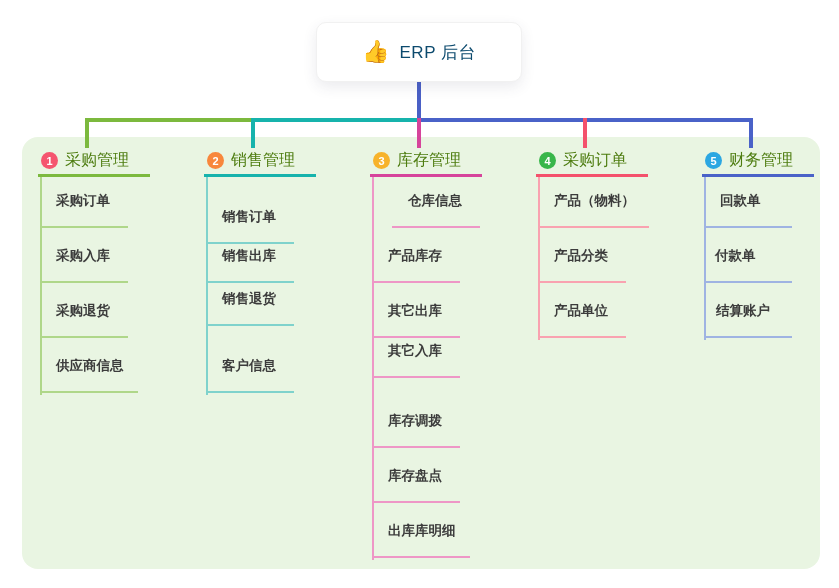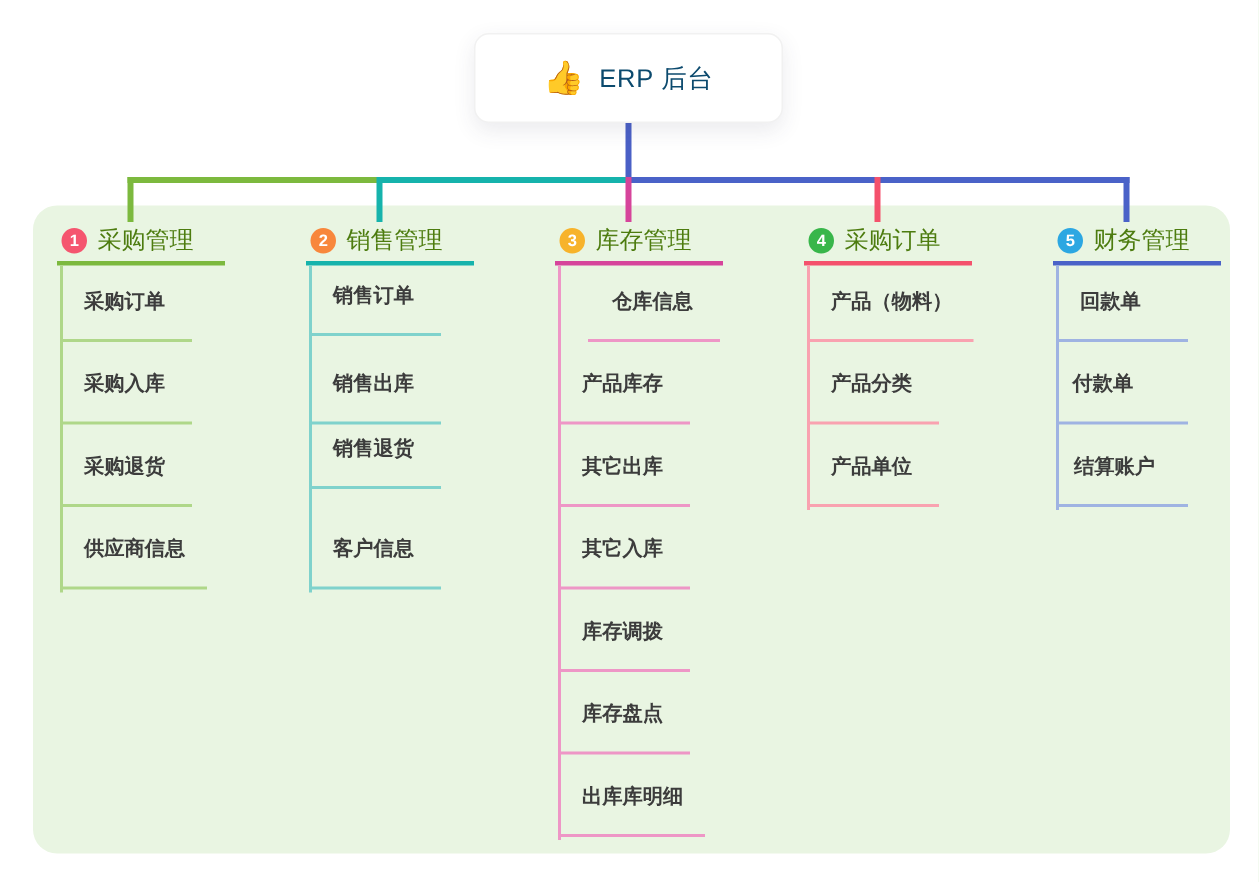--- a/index.html
+++ b/index.html
@@ -119,21 +119,21 @@
         <span class="child-label">采购退货</span>
       </div>
       <div class="child-item" style="left: 40px; top: 357px; border-bottom-color: rgb(175, 215, 137);">
         <span class="child-label">供应商信息</span>
       </div>
       <div class="branch-header" style="left: 204px; top: 147px; border-bottom-color: rgb(22, 179, 172);">
         <span class="branch-badge" style="background: rgb(248, 135, 60);">2</span>
         <span class="branch-label">销售管理</span>
       </div>
       <div class="child-vline" style="left: 206px; top: 177px; height: 218px; background: rgb(127, 210, 204);"></div>
-      <div class="child-item" style="left: 206px; top: 188px; border-bottom-color: rgb(127, 210, 204); padding-left: 16px;">
+      <div class="child-item" style="left: 206px; top: 208px; border-bottom-color: rgb(127, 210, 204); padding-left: 16px;">
         <span class="child-label">销售订单</span>
       </div>
       <div class="child-item" style="left: 206px; top: 247px; border-bottom-color: rgb(127, 210, 204);">
         <span class="child-label">销售出库</span>
       </div>
       <div class="child-item" style="left: 206px; top: 290px; border-bottom-color: rgb(127, 210, 204);">
         <span class="child-label">销售退货</span>
       </div>
       <div class="child-item" style="left: 206px; top: 357px; border-bottom-color: rgb(127, 210, 204);">
         <span class="child-label">客户信息</span>
@@ -145,21 +145,21 @@
       <div class="child-vline" style="left: 372px; top: 177px; height: 383px; background: rgb(238, 150, 198);"></div>
       <div class="child-item" style="left: 372px; top: 192px; border-bottom-color: rgb(238, 150, 198); margin-left: 20px;">
         <span class="child-label">仓库信息</span>
       </div>
       <div class="child-item" style="left: 372px; top: 247px; border-bottom-color: rgb(238, 150, 198);">
         <span class="child-label">产品库存</span>
       </div>
       <div class="child-item" style="left: 372px; top: 302px; border-bottom-color: rgb(238, 150, 198);">
         <span class="child-label">其它出库</span>
       </div>
-      <div class="child-item" style="left: 372px; top: 357px; border-bottom-color: rgb(238, 150, 198); padding-left: 16px;">
+      <div class="child-item" style="left: 372px; top: 342px; border-bottom-color: rgb(238, 150, 198); padding-left: 16px;">
         <span class="child-label">其它入库</span>
       </div>
       <div class="child-item" style="left: 372px; top: 412px; border-bottom-color: rgb(238, 150, 198);">
         <span class="child-label">库存调拨</span>
       </div>
       <div class="child-item" style="left: 372px; top: 467px; border-bottom-color: rgb(238, 150, 198);">
         <span class="child-label">库存盘点</span>
       </div>
       <div class="child-item" style="left: 372px; top: 522px; border-bottom-color: rgb(238, 150, 198);">
         <span class="child-label">出库库明细</span>

